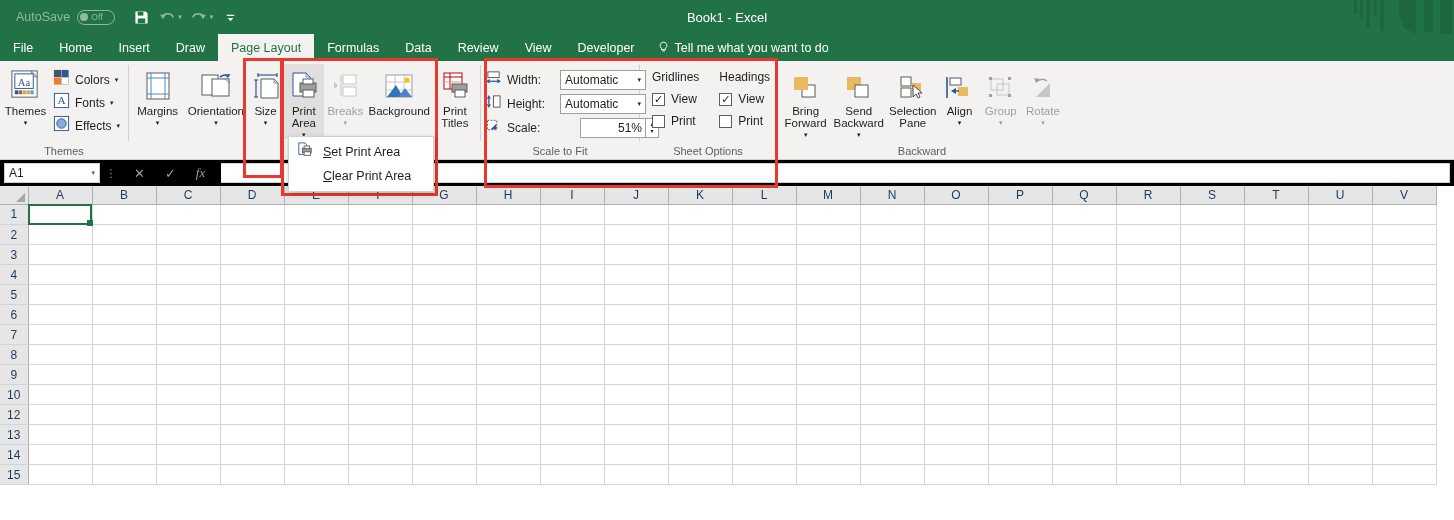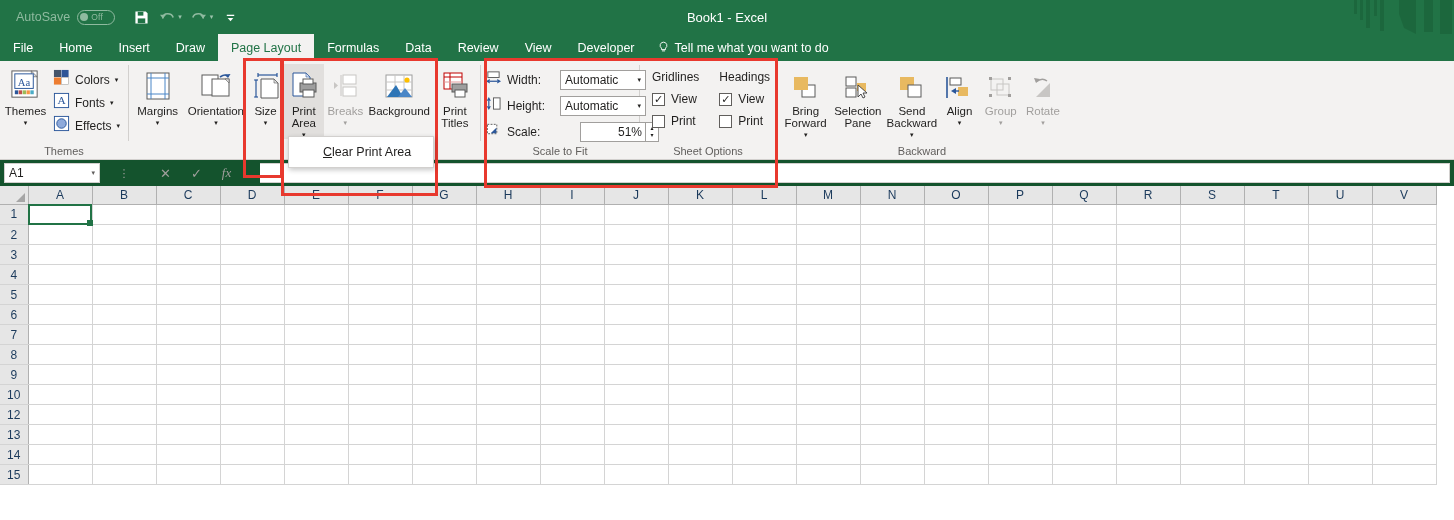--- a/index.html
+++ b/index.html
@@ -55,21 +55,21 @@
   .tellme { display: flex; align-items: center; gap: 6px; padding-left: 10px; color:#fff; font-size:12.5px;}
   .bulb { display:inline-block; width:11px; height:13px; }
 
   
   .ribbon {
     height: 99px; background: #f3f2f1;
     border-bottom: 1px solid #d2d0ce;
     display: flex; align-items: stretch; position: relative;
   }
   .rgroup { position: relative; display: flex; flex-direction: column; padding: 3px 4px 0 4px; }
-  .rgroup-body { flex: 1; display: flex; align-items: flex-start; gap: 2px; justify-content: space-between; }
+  .rgroup-body { flex: 1; display: flex; align-items: flex-start; gap: 2px; }
   .rgroup-label {
     height: 16px; text-align: center; font-size: 11px; color: #605e5c;
     line-height: 16px; position: relative;
   }
   .rgroup-sep { width: 1px; background: #d2d0ce; margin: 4px 0 18px 0; align-self: stretch; }
 
   .bigbtn {
     width: 54px; display: flex; flex-direction: column; align-items: center;
     padding-top: 4px; cursor: default;
   }
@@ -113,21 +113,21 @@
   
   .menu {
     position: absolute; background: #ffffff; border: 1px solid #d2d0ce;
     box-shadow: 1px 2px 5px rgba(0,0,0,.22); z-index: 60; padding: 3px 0;
   }
   .menu-item { display: flex; align-items: center; height: 24px; padding: 0 10px 0 8px; gap: 10px; }
   .menu-item .mlbl { font-size: 12.5px; color: #201f1e; }
   .menu-item .mlbl u { text-decoration: underline; }
 
   
-  .fbar { height: 26px; background: #14532d; display: flex; align-items: center; padding: 0 4px; gap: 17px; }
+  .fbar { height: 26px; background: #000000; display: flex; align-items: center; padding: 0 4px; gap: 4px; }
   .namebox {
     width: 96px; height: 20px; background: #fff; border: 1px solid #d2d0ce;
     display: flex; align-items: center; justify-content: space-between; padding: 0 4px;
     font-size: 12px; color: #201f1e;
   }
   .namebox .car { font-size: 7px; color: #605e5c; }
   .dots { width: 14px; text-align: center; color: #a19f9d; font-size: 11px; letter-spacing:0; }
   .fb-icons { display: flex; align-items: center; gap: 20px; padding: 0 12px; }
   .fb-icons span { color: #a19f9d; font-size: 13px; }
   .fb-input { flex: 1; height: 20px; background: #fff; border: 1px solid #d2d0ce; border-left:none; }
@@ -489,42 +489,42 @@
         <span class="ico">
           <svg width="30" height="28" viewBox="0 0 30 28">
               <rect x="11" y="11" width="13" height="12" fill="#fff" stroke="#5a5a5a"></rect>
               <rect x="3" y="3" width="14" height="13" fill="#e8b960"></rect>
             </svg>
         </span>
         <span class="lbl" style="white-space:pre-line">Bring
 Forward</span>
         <span class="car">▾</span>
       </div>
+      <div class="bigbtn" style="width:58px">
+        <span class="ico">
+          <svg width="30" height="28" viewBox="0 0 30 28">
+              <rect x="3" y="3" width="14" height="13" fill="#e8b960"></rect>
+              <rect x="11" y="11" width="13" height="12" fill="#fff" stroke="#5a5a5a"></rect>
+            </svg>
+        </span>
+        <span class="lbl" style="white-space:pre-line">Send
+Backward</span>
+        <span class="car">▾</span>
+      </div>
       <div class="bigbtn" style="width:56px">
         <span class="ico">
           <svg width="30" height="28" viewBox="0 0 30 28">
               <rect x="3" y="3" width="10" height="9" fill="#fff" stroke="#5a5a5a"></rect>
               <rect x="3" y="14" width="10" height="9" fill="#fff" stroke="#5a5a5a"></rect>
               <rect x="14" y="9" width="9" height="8" fill="#e8b960"></rect>
               <polygon points="15,11 15,23 18,20 20,24 22,23 20,19 24,19" fill="#fff" stroke="#3a3a3a" stroke-width=".9"></polygon>
             </svg>
         </span>
         <span class="lbl" style="white-space:pre-line">Selection
 Pane</span>
-      </div>
-      <div class="bigbtn" style="width:58px">
-        <span class="ico">
-          <svg width="30" height="28" viewBox="0 0 30 28">
-              <rect x="3" y="3" width="14" height="13" fill="#e8b960"></rect>
-              <rect x="11" y="11" width="13" height="12" fill="#fff" stroke="#5a5a5a"></rect>
-            </svg>
-        </span>
-        <span class="lbl" style="white-space:pre-line">Send
-Backward</span>
-        <span class="car">▾</span>
       </div>
       <div class="bigbtn" style="width:42px">
         <span class="ico">
           <svg width="30" height="28" viewBox="0 0 30 28">
               <line x1="3" y1="3" x2="3" y2="24" stroke="#2b579a" stroke-width="1.6"></line>
               <rect x="6" y="4" width="11" height="7" fill="#fff" stroke="#5a5a5a"></rect>
               <rect x="14" y="13" width="10" height="9" fill="#e8b960"></rect>
               <polygon points="7,17 12,14 12,20" fill="#2b579a"></polygon>
               <line x1="11" y1="17" x2="15" y2="17" stroke="#2b579a" stroke-width="1.4"></line>
             </svg>
@@ -966,16 +966,27 @@
       <span class="handle"></span>
     </div>
 </div>
 
 <div class="redbox" style="left:243px;top:58px;width:40px;height:120px"></div>
 <div class="redbox" style="left:281px;top:58px;width:157px;height:138px"></div>
 <div class="redbox" style="left:484px;top:58px;width:294px;height:130px"></div>
 
 <div class="menu" style="left:288px;top:136px;width:146px">
   <div class="menu-item">
+    <span>
+      <svg width="16" height="16" viewBox="0 0 18 18">
+          <polygon points="2,1 9,1 11,3.5 11,14 2,14" fill="#fff" stroke="#2b579a"></polygon>
+          <rect x="6" y="7" width="10" height="5" fill="#9e9e9e" stroke="#5a5a5a"></rect>
+          <rect x="8" y="4.5" width="6" height="3" fill="#fff" stroke="#5a5a5a"></rect>
+          <rect x="8" y="11" width="7" height="4" fill="#fff" stroke="#5a5a5a"></rect>
+        </svg>
+    </span>
+    <span class="mlbl"><u>S</u><span>et Print Area</span></span>
+  </div>
+  <div class="menu-item">
     <span style="width:16px"></span>
     <span class="mlbl"><u>C</u><span>lear Print Area</span></span>
   </div>
 </div>
 
 </body></html>

